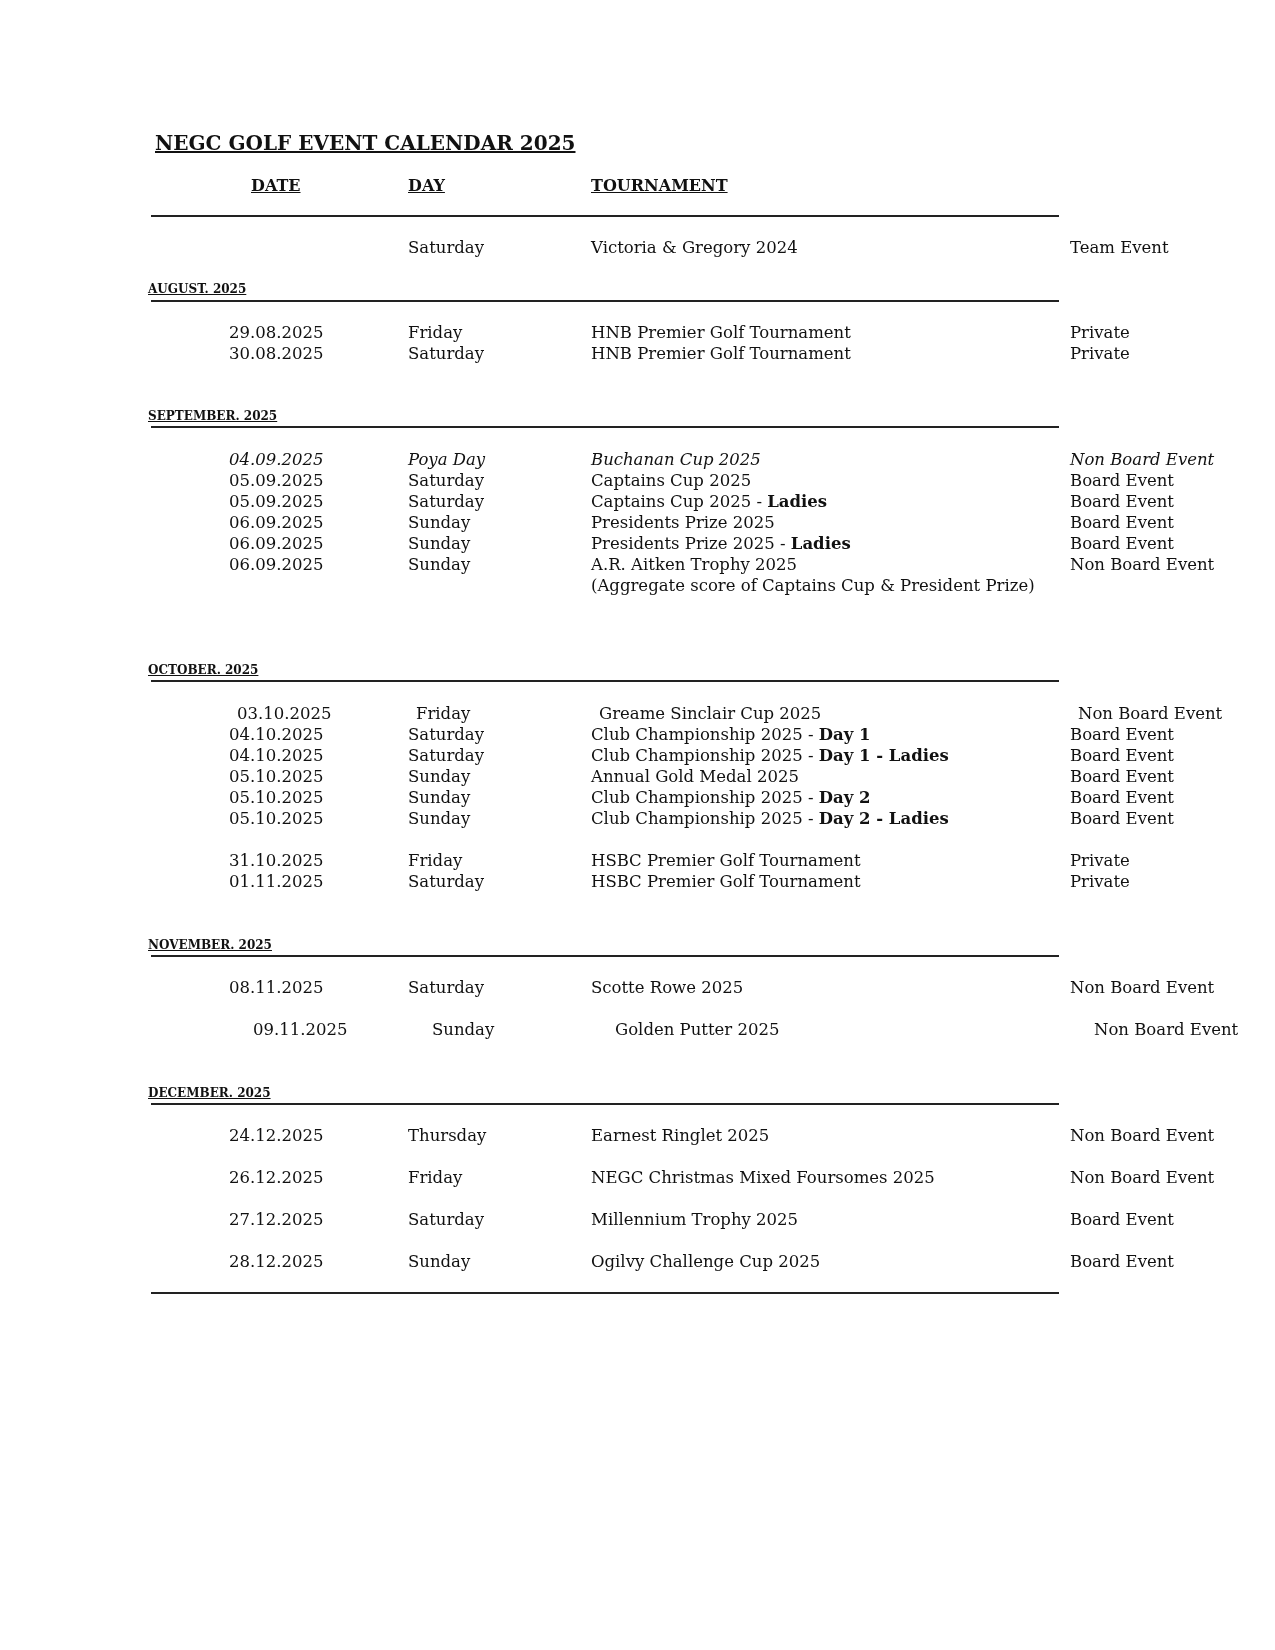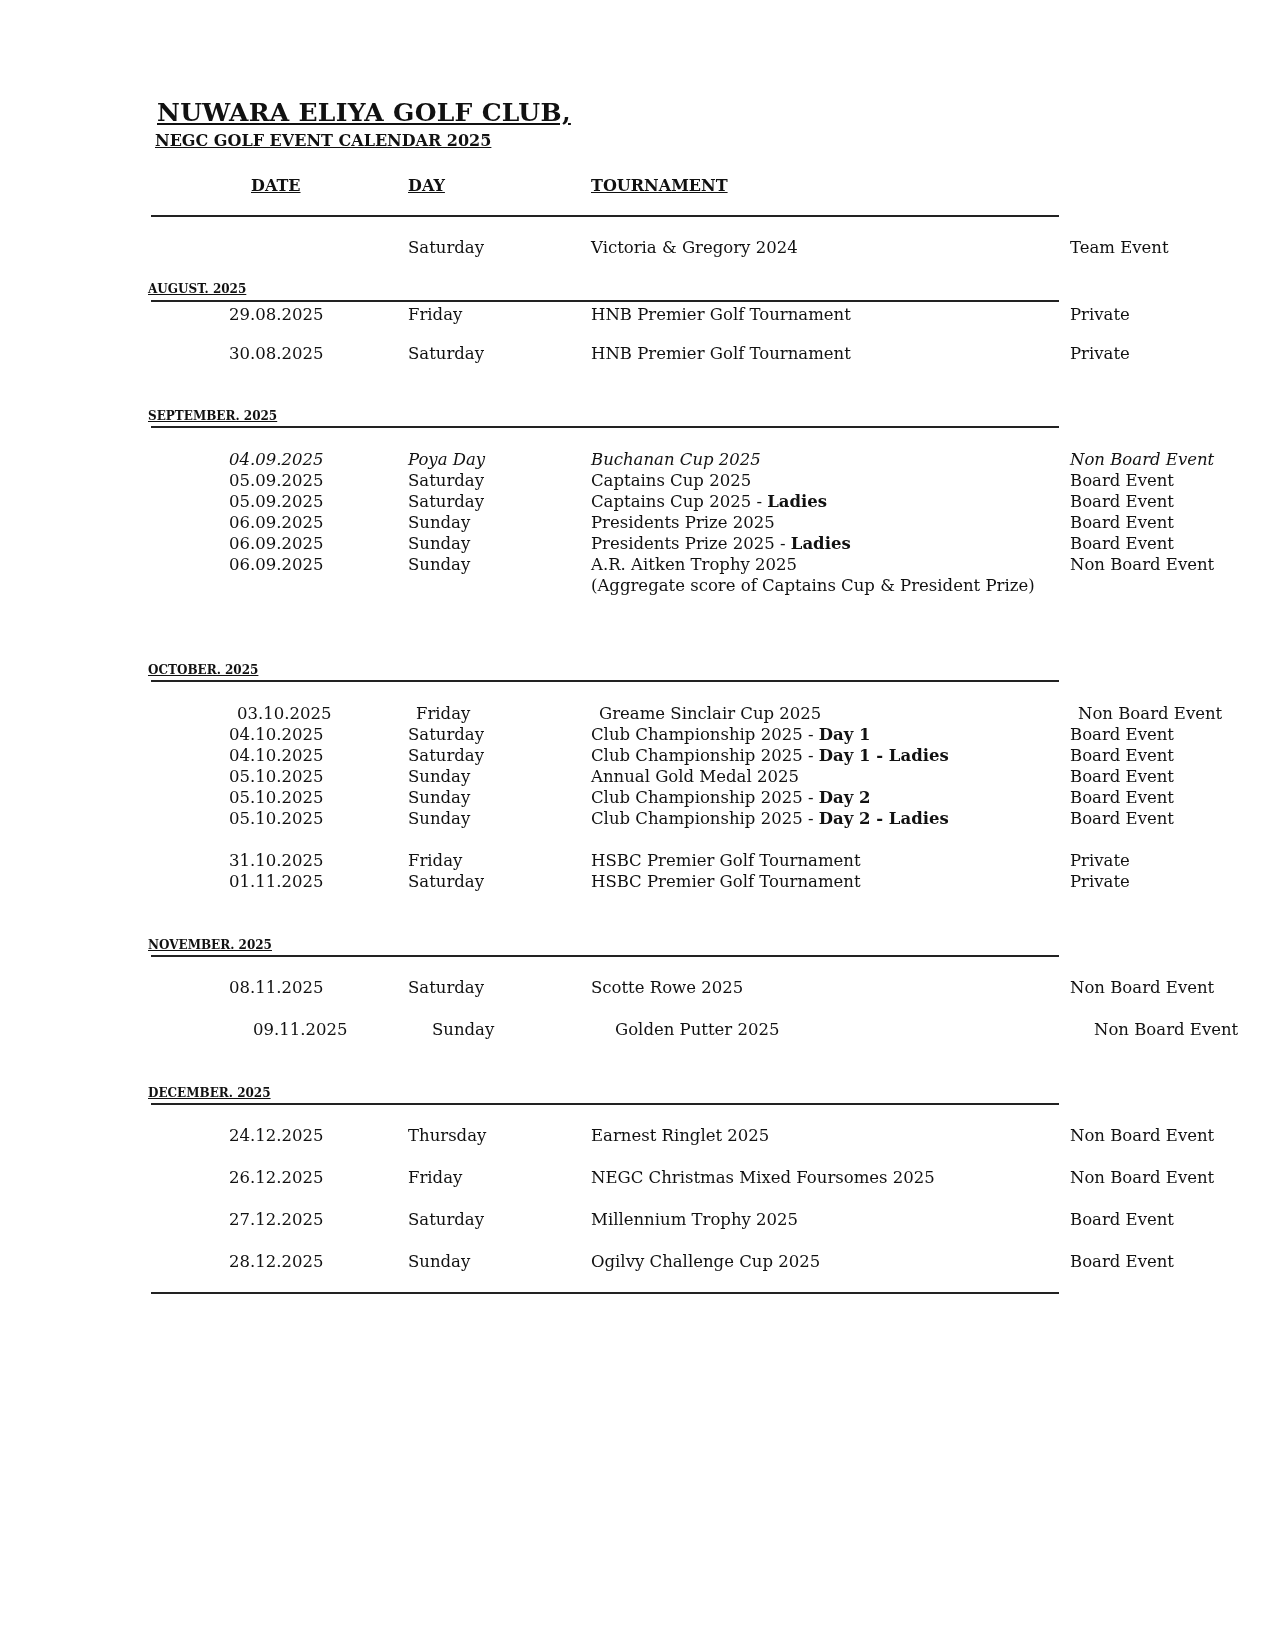--- a/index.html
+++ b/index.html
@@ -1,57 +1,56 @@
 <!DOCTYPE html>
 <html><head>
 <meta charset="utf-8">
 <style>
   html, body { margin: 0; padding: 0; background: #ffffff; }
   body { width: 1275px; height: 1650px; position: relative; overflow: hidden;
          font-family: "DejaVu Serif", "Liberation Serif", serif; color: #111; }
   .page { position: absolute; left: 0; top: 0; width: 1275px; height: 1650px; }
   .title { position: absolute; left: 157px; top: 98px; font-size: 25px; font-weight: bold;
            text-decoration: underline; letter-spacing: 0.3px; }
-  .subtitle { position: absolute; left: 155px; top: 131px; font-size: 16px; font-weight: bold;
+  .subtitle { position: absolute; left: 155px; top: 131px; font-size: 20px; font-weight: bold;
               text-decoration: underline; }
   .colhead { position: absolute; top: 176px; font-size: 16px; font-weight: bold; text-decoration: underline; }
   .rule { position: absolute; left: 151px; width: 908px; border-top: 2px solid #222; height: 0; }
   .month { position: absolute; left: 148px; font-size: 12px; font-weight: bold; text-decoration: underline; }
   .row { position: absolute; left: 0; width: 1066px; height: 21px; font-size: 16.5px; }
   .row > span { position: absolute; top: 0; white-space: nowrap; }
   .c-date { left: 229px; }
   .c-day { left: 408px; }
   .c-tour { left: 591px; }
   .c-type { left: 1070px; }
   .c-tour b { font-weight: bold; }
 </style>
 </head>
 <body>
 
 <div class="page">
-  <div class="title">NUWARA ELIYA GOLF CLUB,</div>
   <div class="subtitle">NEGC GOLF EVENT CALENDAR 2025</div>
 
   <div class="colhead" style="left:251px">DATE</div>
   <div class="colhead" style="left:408px">DAY</div>
   <div class="colhead" style="left:591px">TOURNAMENT</div>
 
   <div class="rule" style="top:215px"></div>
 
   <div class="row" style="top:238px">
     <span class="c-date"></span>
     <span class="c-day">Saturday</span>
     <span class="c-tour"><span>Victoria &amp; Gregory 2024</span><b></b></span>
     <span class="c-type">Team Event</span>
   </div>
 
   <div class="month" style="top:282px">AUGUST. 2025</div>
   <div class="rule" style="top:300px"></div>
   <div id="m0">
-      <div class="row" style="top: 305px;">
+      <div class="row" style="top: 323px;">
         <span class="c-date">29.08.2025</span>
         <span class="c-day">Friday</span>
         <span class="c-tour"><span>HNB Premier Golf Tournament</span><b></b></span>
         <span class="c-type">Private</span>
       </div>
       <div class="row" style="top: 344px;">
         <span class="c-date">30.08.2025</span>
         <span class="c-day">Saturday</span>
         <span class="c-tour"><span>HNB Premier Golf Tournament</span><b></b></span>
         <span class="c-type">Private</span>

